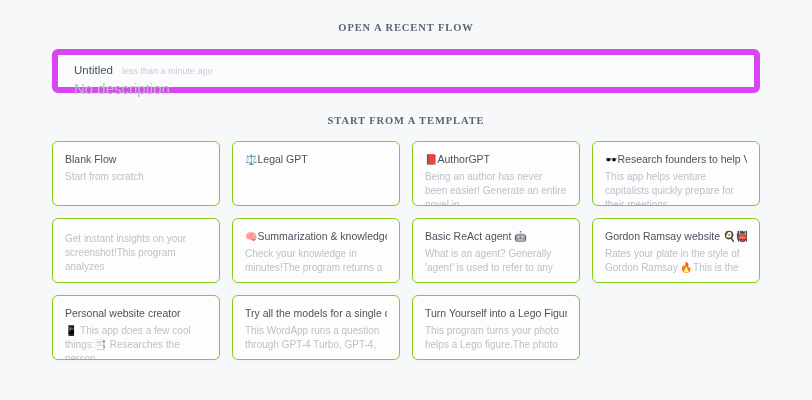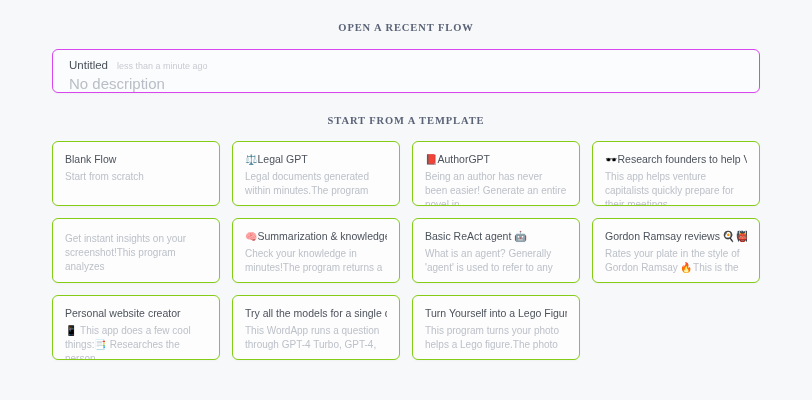--- a/index.html
+++ b/index.html
@@ -33,21 +33,21 @@
     font-family: Liberation Serif, serif;
   }
 
   #recent-heading { padding-top: 22px; }
 
   
   .recent-card {
     margin-top: 16px;
     height: 44px;
     background: #fbfcfd;
-    border: 1px solid #d946ef;
+    border: 6px solid #d946ef;
     border-radius: 6px;
     box-shadow: 0 1px 2px rgba(17, 24, 39, 0.035);
     padding: 9px 16px;
   }
 
   .recent-row-1 {
     display: flex;
     align-items: baseline;
     gap: 9px;
   }
@@ -129,21 +129,20 @@
 
   <div class="grid">
 
     <div class="tpl-card">
       <div class="tpl-title"><span class="emoji"></span><span>Blank Flow</span></div>
       <div class="tpl-desc">Start from scratch</div>
     </div>
 
     <div class="tpl-card">
       <div class="tpl-title"><span class="emoji">⚖️</span><span>Legal GPT</span></div>
-      <div class="tpl-desc">Legal documents generated within minutes.The program</div>
     </div>
 
     <div class="tpl-card">
       <div class="tpl-title"><span class="emoji">📕</span><span>AuthorGPT</span></div>
       <div class="tpl-desc">Being an author has never been easier! Generate an entire novel in</div>
     </div>
 
 
     <div class="tpl-card">
       <div class="tpl-title"><span class="emoji">🕶️</span><span>Research founders to help V...</span></div>
@@ -158,21 +157,21 @@
       <div class="tpl-title"><span class="emoji">🧠</span><span>Summarization &amp; knowledge ...</span></div>
       <div class="tpl-desc">Check your knowledge in minutes!The program returns a</div>
     </div>
 
     <div class="tpl-card">
       <div class="tpl-title"><span class="emoji"></span><span>Basic ReAct agent 🤖</span></div>
       <div class="tpl-desc">What is an agent? Generally 'agent' is used to refer to any</div>
     </div>
 
     <div class="tpl-card">
-      <div class="tpl-title"><span class="emoji"></span><span>Gordon Ramsay reviews 🍳👹</span></div>
+      <div class="tpl-title"><span class="emoji"></span><span>Gordon Ramsay website 🍳👹</span></div>
       <div class="tpl-desc">Rates your plate in the style of Gordon Ramsay 🔥This is the</div>
     </div>
 
     <div class="tpl-card">
       <div class="tpl-title"><span class="emoji"></span><span>Personal website creator</span></div>
       <div class="tpl-desc">📱 This app does a few cool things:📑 Researches the person</div>
     </div>
 
     <div class="tpl-card">
       <div class="tpl-title"><span class="emoji"></span><span>Try all the models for a single q...</span></div>

